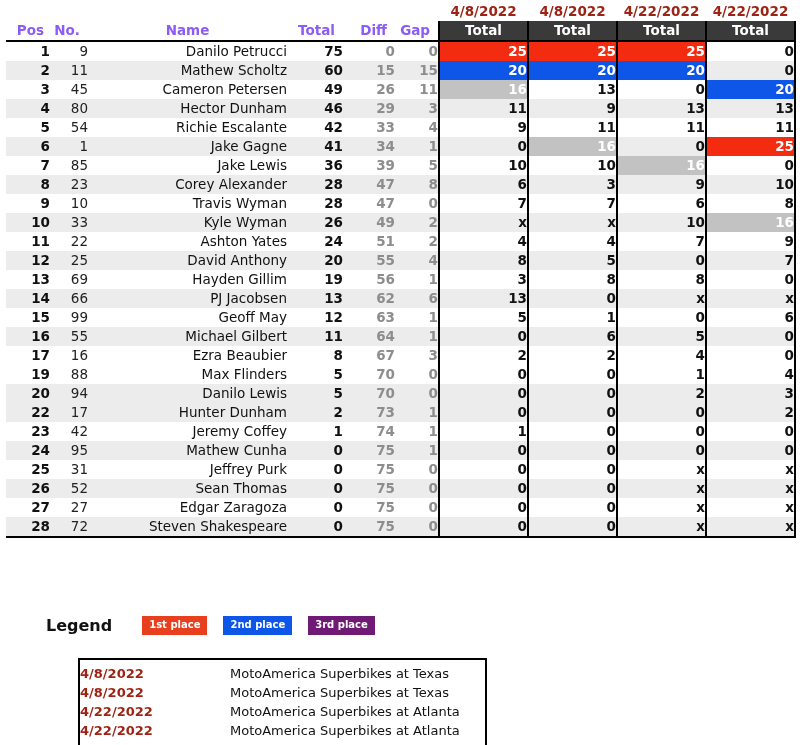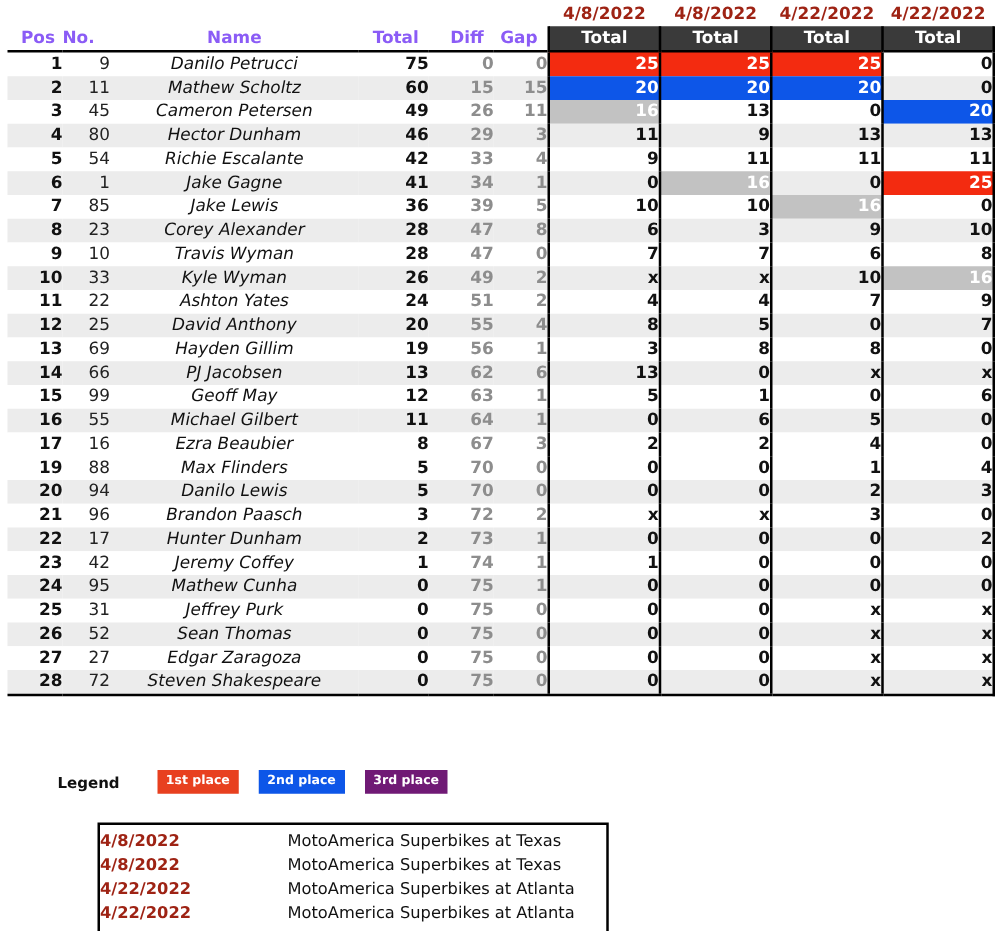--- a/index.html
+++ b/index.html
@@ -57,33 +57,33 @@
     height: 21px;
     line-height: 21px;
     color: #8b5cf6;
   }
   .headrow td.racehead {
     background: #3a3a3a;
     color: #ffffff;
     text-align: center;
   }
   .headrow td.h-pos { text-align: right; padding-right: 6px; }
-  .headrow td.h-no  { padding-right: 8px; }
+  .headrow td.h-no  { text-align: right; padding-right: 8px; }
   .headrow td.h-name{ text-align: center; margin-top: 32px; }
   .headrow td.h-tot { text-align: right; padding-right: 8px; }
   .headrow td.h-diff{ text-align: right; padding-right: 8px; }
   .headrow td.h-gap { text-align: right; padding-right: 8px; }
 
   
   tbody tr.odd  td { background: #ffffff; }
   tbody tr.even td { background: #ececec; }
 
   td.c-pos  { text-align: right; font-weight: bold; padding-right: 6px; width: 44px; }
   td.c-no   { text-align: right; padding-right: 8px; width: 38px; color:#222; }
-  td.c-name { text-align: center;  padding-left: 8px; font-style: italic; }
+  td.c-name { text-align: right;  padding-left: 8px; }
   td.c-tot  { text-align: right; font-weight: bold; padding-right: 8px; width: 56px; }
   td.c-diff { text-align: right; padding-right: 10px; width: 52px; color: #8d8d8d; font-weight: bold;}
   td.c-gap  { text-align: right; padding-right: 9px;  width: 44px; color: #8d8d8d; font-weight: bold;}
   td.c-race { text-align: right; font-weight: bold; padding-right: 10px; width: 89px; }
 
   
   td.sepleft { border-left: 2px solid #000000; }
   td.lastcol { border-right: 2px solid #000000; }
 
   
@@ -99,21 +99,21 @@
   .legend {
     position: absolute;
     left: 46px;
     top: 614px;
     display: flex;
     align-items: center;
     gap: 16px;
   }
   .legend-label {
     font-weight: bold;
-    font-size: 12px;
+    font-size: 16px;
     color: #111111;
     margin-right: 14px;
   }
   .legend-chip {
     font-weight: bold;
     font-size: 10px;
     color: #ffffff;
     padding: 1px 7px 2px 7px;
     line-height: 16px;
   }
@@ -416,32 +416,20 @@
           <td class="c-no">94</td>
           <td class="c-name">Danilo Lewis</td>
           <td class="c-tot">5</td>
           <td class="c-diff">70</td>
           <td class="c-gap">0</td>
           <td class="c-race sepleft">0</td>
           <td class="c-race sepleft">0</td>
           <td class="c-race sepleft">2</td>
           <td class="c-race sepleft lastcol">3</td>
         </tr>
-        <tr class="odd">
-          <td class="c-pos">21</td>
-          <td class="c-no">96</td>
-          <td class="c-name">Brandon Paasch</td>
-          <td class="c-tot">3</td>
-          <td class="c-diff">72</td>
-          <td class="c-gap">2</td>
-          <td class="c-race sepleft">x</td>
-          <td class="c-race sepleft">x</td>
-          <td class="c-race sepleft">3</td>
-          <td class="c-race sepleft lastcol">0</td>
-        </tr>
         <tr class="even">
           <td class="c-pos">22</td>
           <td class="c-no">17</td>
           <td class="c-name">Hunter Dunham</td>
           <td class="c-tot">2</td>
           <td class="c-diff">73</td>
           <td class="c-gap">1</td>
           <td class="c-race sepleft">0</td>
           <td class="c-race sepleft">0</td>
           <td class="c-race sepleft">0</td>

